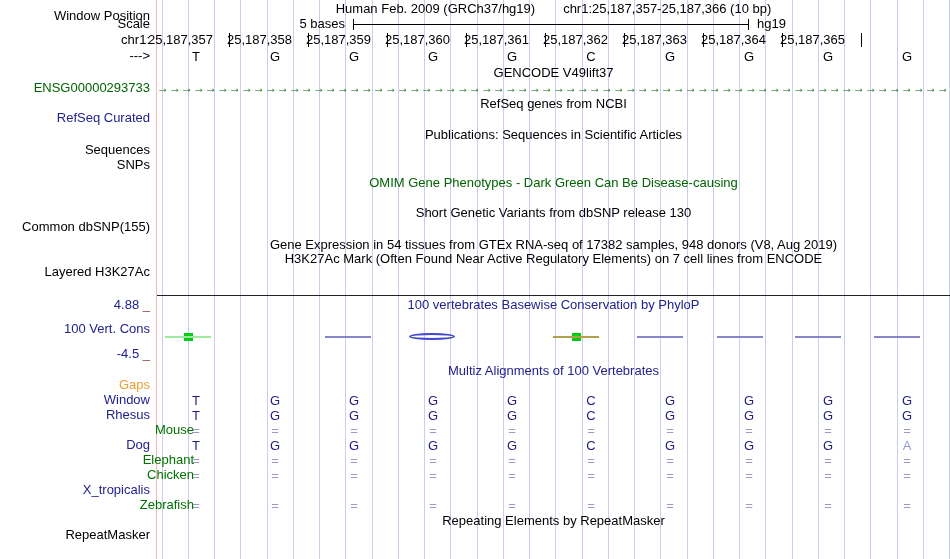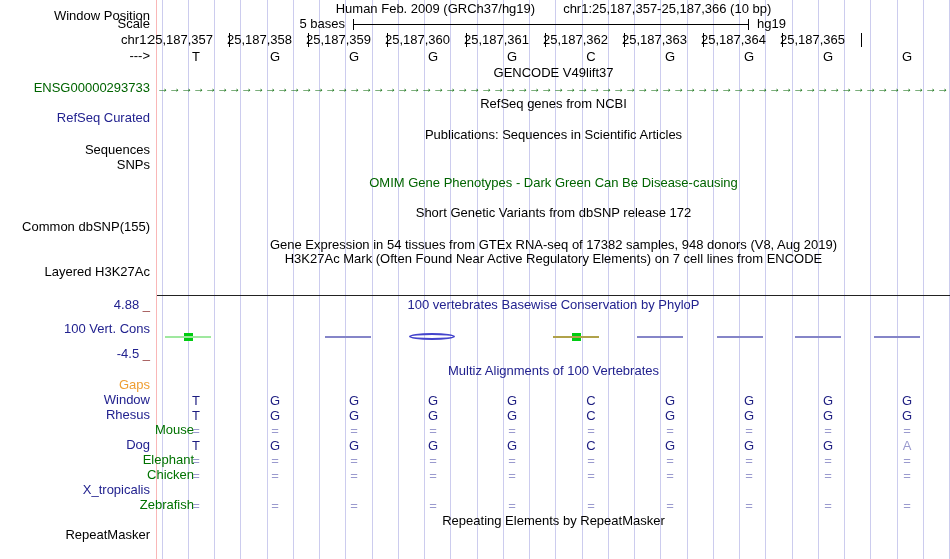--- a/index.html
+++ b/index.html
@@ -119,21 +119,21 @@
 
   <div class="ctr sm" style="top:96px">RefSeq genes from NCBI</div>
   <div class="lbl c-navy" style="top:110px">RefSeq Curated</div>
 
   <div class="ctr sm" style="top:127px">Publications: Sequences in Scientific Articles</div>
   <div class="lbl" style="top:142px">Sequences</div>
   <div class="lbl" style="top:157px">SNPs</div>
 
   <div class="ctr c-green" style="top:175px">OMIM Gene Phenotypes - Dark Green Can Be Disease-causing</div>
 
-  <div class="ctr sm" style="top:205px">Short Genetic Variants from dbSNP release 172</div>
+  <div class="ctr sm" style="top:205px">Short Genetic Variants from dbSNP release 130</div>
   <div class="lbl" style="top:219px">Common dbSNP(155)</div>
 
   <div class="ctr" style="top:237px">Gene Expression in 54 tissues from GTEx RNA-seq of 17382 samples, 948 donors (V8, Aug 2019)</div>
   <div class="ctr" style="top:251px">H3K27Ac Mark (Often Found Near Active Regulatory Elements) on 7 cell lines from ENCODE</div>
   <div class="lbl" style="top:264px">Layered H3K27Ac</div>
 
   <div class="track-border"></div>
   <div class="ctr c-navy" style="top:297px">100 vertebrates Basewise Conservation by PhyloP</div>
   <div class="lbl" style="top:297px"><span class="c-navy">4.88</span> <span class="c-redtick">_</span></div>
   <div class="lbl c-navy" style="top:321px">100 Vert. Cons</div>

